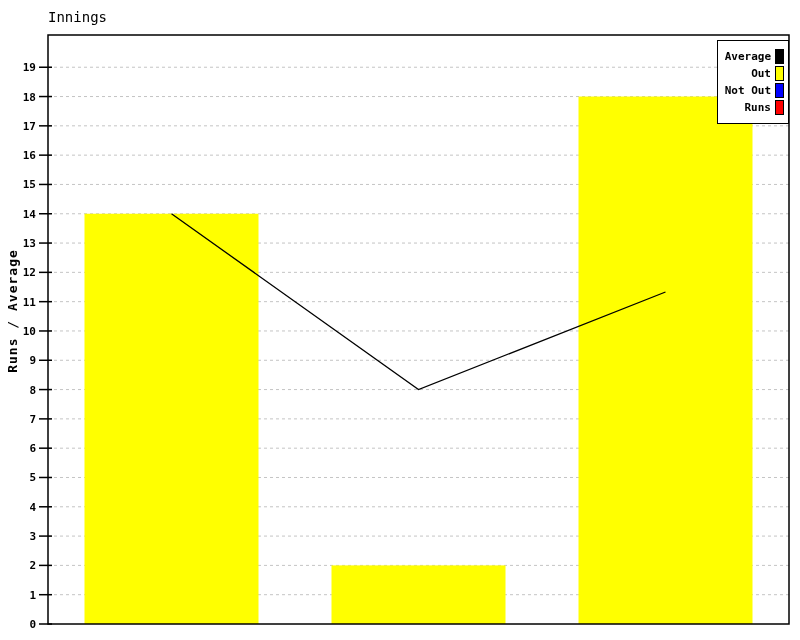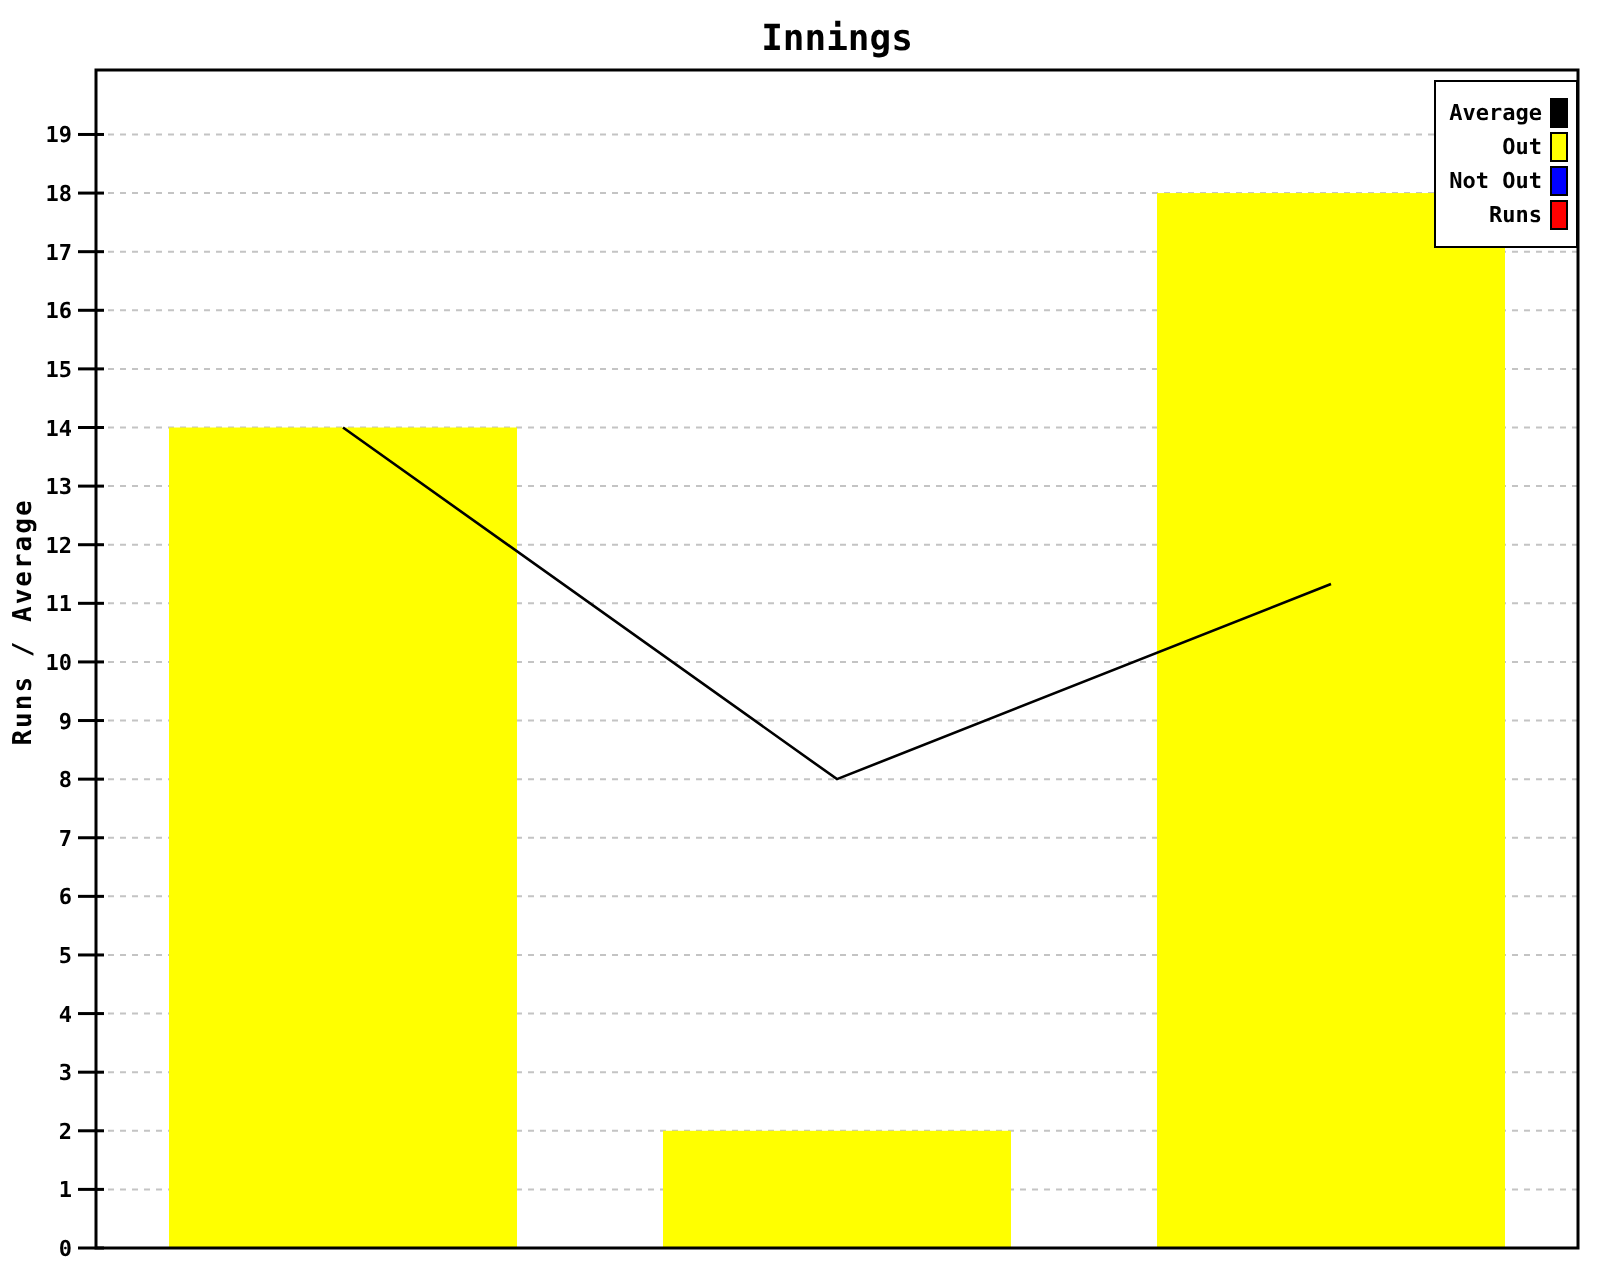--- a/index.html
+++ b/index.html
@@ -3,21 +3,21 @@
 <meta charset="utf-8">
 <style>
   html,body{margin:0;padding:0;}
   body{
     width:800px;height:640px;position:relative;background:#ffffff;
     font-family:"DejaVu Sans Mono", monospace;color:#000;
     overflow:hidden;
   }
   .chart-title{
     position:absolute;left:48px;top:9px;width:741px;
-    text-align:center;font-weight:bold;font-size:18px;
+    text-align:left;font-weight:normal;font-size:14px;
     letter-spacing:0px;white-space:nowrap;
   }
   .y-axis-label{
     position:absolute;left:12px;top:311px;
     transform:translate(-50%,-50%) rotate(-90deg);
     font-weight:bold;font-size:13px;letter-spacing:1px;white-space:nowrap;
   }
   #chart-svg{position:absolute;left:0;top:0;}
   #chart-svg text{font-family:"DejaVu Sans Mono",monospace;font-weight:bold;font-size:11px;fill:#000;}
   .legend{

